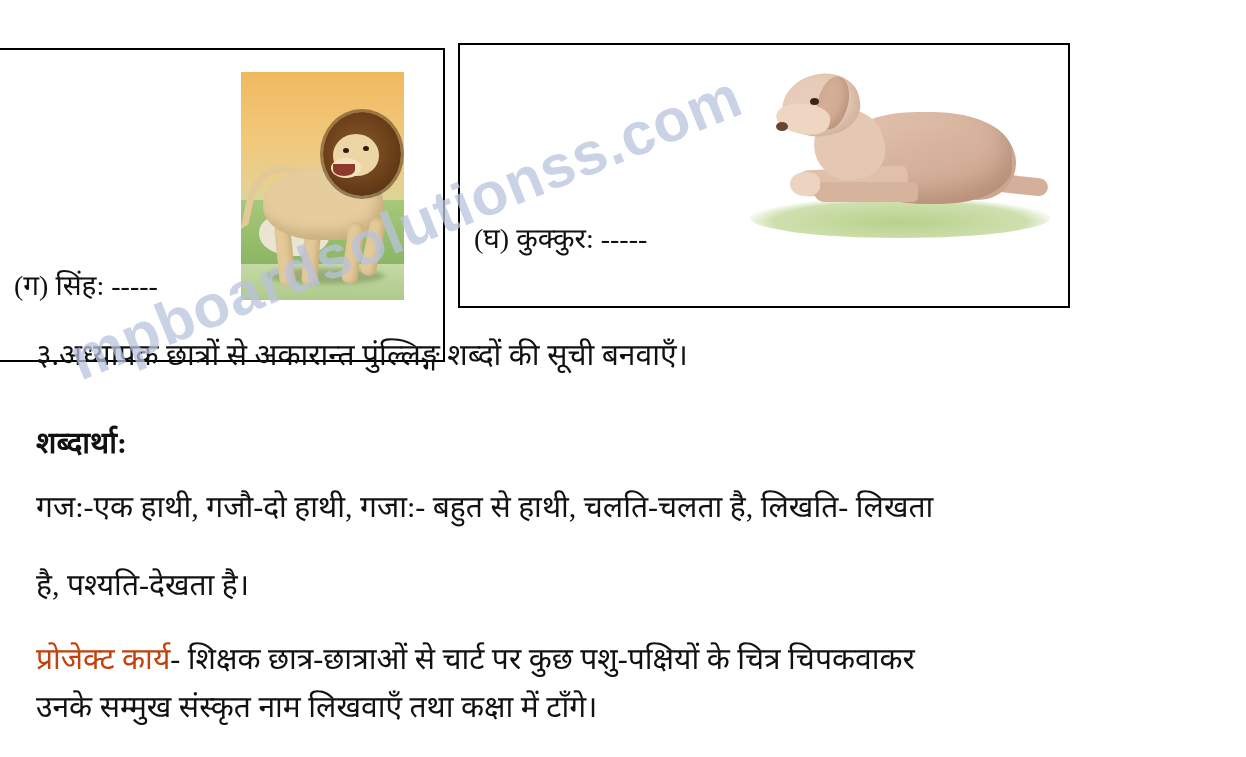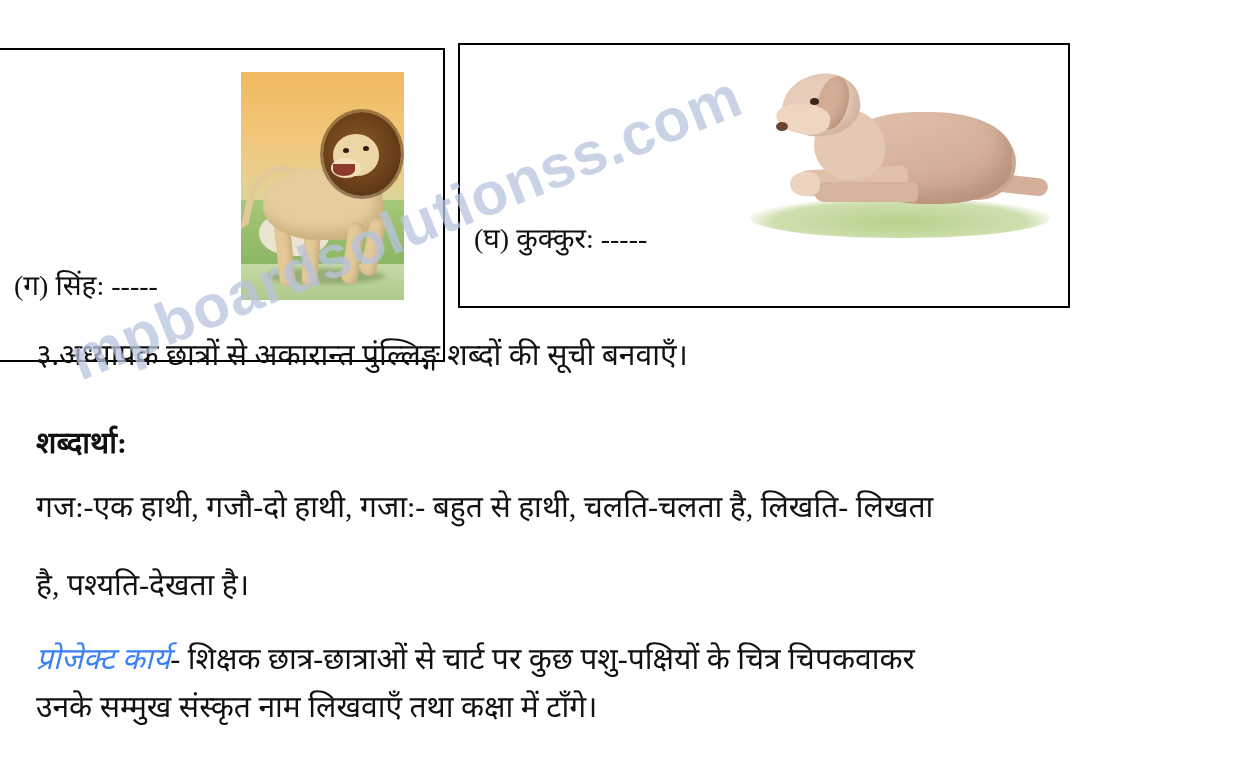--- a/index.html
+++ b/index.html
@@ -297,21 +297,21 @@
   #shabdarth {
     left: 0; top: 424px;
     width: 1246px;
     font-weight: 700;
     white-space: normal;
   }
   #meaning1 { left: 0px; top: 488px; }
   #meaning2 { left: 0px; top: 566px; font-family: Liberation Serif, serif; }
   #project { left: 0px; top: 640px; }
   #project2 { left: 0px; top: 688px; }
-  .green-label { color: #3b82f6; font-style: italic; }
+  .green-label { color: #c2410c; }
 </style>
 </head>
 <body>
 
 <div class="box" id="box-ga">
 
   <div class="lion-frame">
     <div class="lion-sky"></div>
     <div class="lion-ground"></div>
     <div class="lion-ground2"></div>

